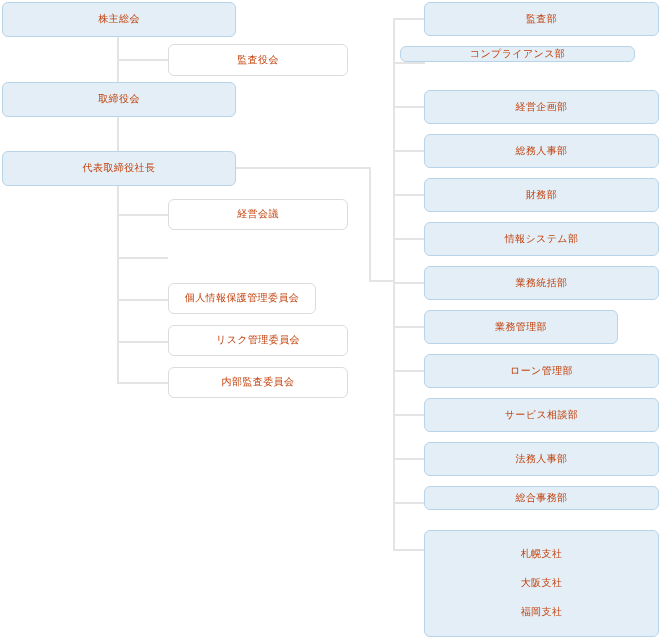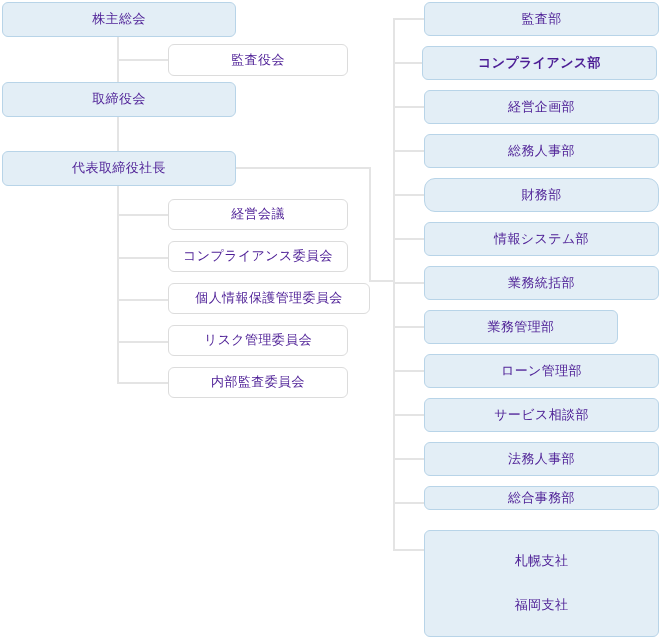--- a/index.html
+++ b/index.html
@@ -22,23 +22,23 @@
     height: 639px;
   }
   .node {
     position: absolute;
     box-sizing: border-box;
     display: flex;
     align-items: center;
     justify-content: center;
     text-align: center;
     border-radius: 6px;
-    font-size: 13px;
+    font-size: 10px;
     line-height: 1.45;
-    color: #4c1d95;
+    color: #c2410c;
     letter-spacing: 0.4px;
     z-index: 2;
   }
   .node.filled {
     background: #e3eef6;
     border: 1px solid #b8d4e8;
   }
   .node.plain {
     background: #ffffff;
     border: 1px solid #dcdcdc;
@@ -107,46 +107,43 @@
     <span>取締役会</span>
   </div>
 
   <div class="node filled" style="left:2px; top:151px; width:234px; height:35px;">
     <span>代表取締役社長</span>
   </div>
 
   <div class="node plain" style="left:168px; top:199px; width:180px; height:31px;">
     <span>経営会議</span>
   </div>
-  <div class="node plain" style="left:168px; top:241px; width:180px; height:31px;">
-    <span>コンプライアンス委員会</span>
-  </div>
-  <div class="node plain" style="left:168px; top:283px; width:202px; height:31px;">
+  <div class="node plain" style="left:168px; top:283px; width:148px; height:31px;">
     <span>個人情報保護管理委員会</span>
   </div>
   <div class="node plain" style="left:168px; top:325px; width:180px; height:31px;">
     <span>リスク管理委員会</span>
   </div>
   <div class="node filled" style="left:424px; top:2px; width:235px; height:34px;">
     <span>監査部</span>
   </div>
 
   <div class="node plain" style="left:168px; top:367px; width:180px; height:31px;">
     <span>内部監査委員会</span>
   </div>
-  <div class="node filled" style="left:422px; top:46px; width:235px; height:34px;font-weight:bold;">
+  <div class="node filled" style="left:400px; top:46px; width:235px; height:16px;">
     <span>コンプライアンス部</span>
   </div>
   <div class="node filled" style="left:424px; top:90px; width:235px; height:34px;">
     <span>経営企画部</span>
   </div>
   <div class="node filled" style="left:424px; top:134px; width:235px; height:34px;">
     <span>総務人事部</span>
   </div>
-  <div class="node filled" style="left:424px; top:178px; width:235px; height:34px;border-radius:11px;">
+  <div class="node filled" style="left:424px; top:178px; width:235px; height:34px;">
     <span>財務部</span>
   </div>
   <div class="node filled" style="left:424px; top:222px; width:235px; height:34px;justify-content:center;">
     <span>情報システム部</span>
   </div>
   <div class="node filled" style="left:424px; top:266px; width:235px; height:34px;">
     <span>業務統括部</span>
   </div>
   <div class="node filled" style="left:424px; top:310px; width:194px; height:34px;">
     <span>業務管理部</span>
@@ -159,16 +156,17 @@
   </div>
   <div class="node filled" style="left:424px; top:442px; width:235px; height:34px;">
     <span>法務人事部</span>
   </div>
   <div class="node filled" style="left:424px; top:486px; width:235px; height:24px;">
     <span>総合事務部</span>
   </div>
 
   <div class="node filled stack" style="left:424px; top:530px; width:235px; height:107px;">
     <span class="row">札幌支社</span>
+    <span class="row">大阪支社</span>
     <span class="row">福岡支社</span>
   </div>
 
 </div>
 
 </body></html>

